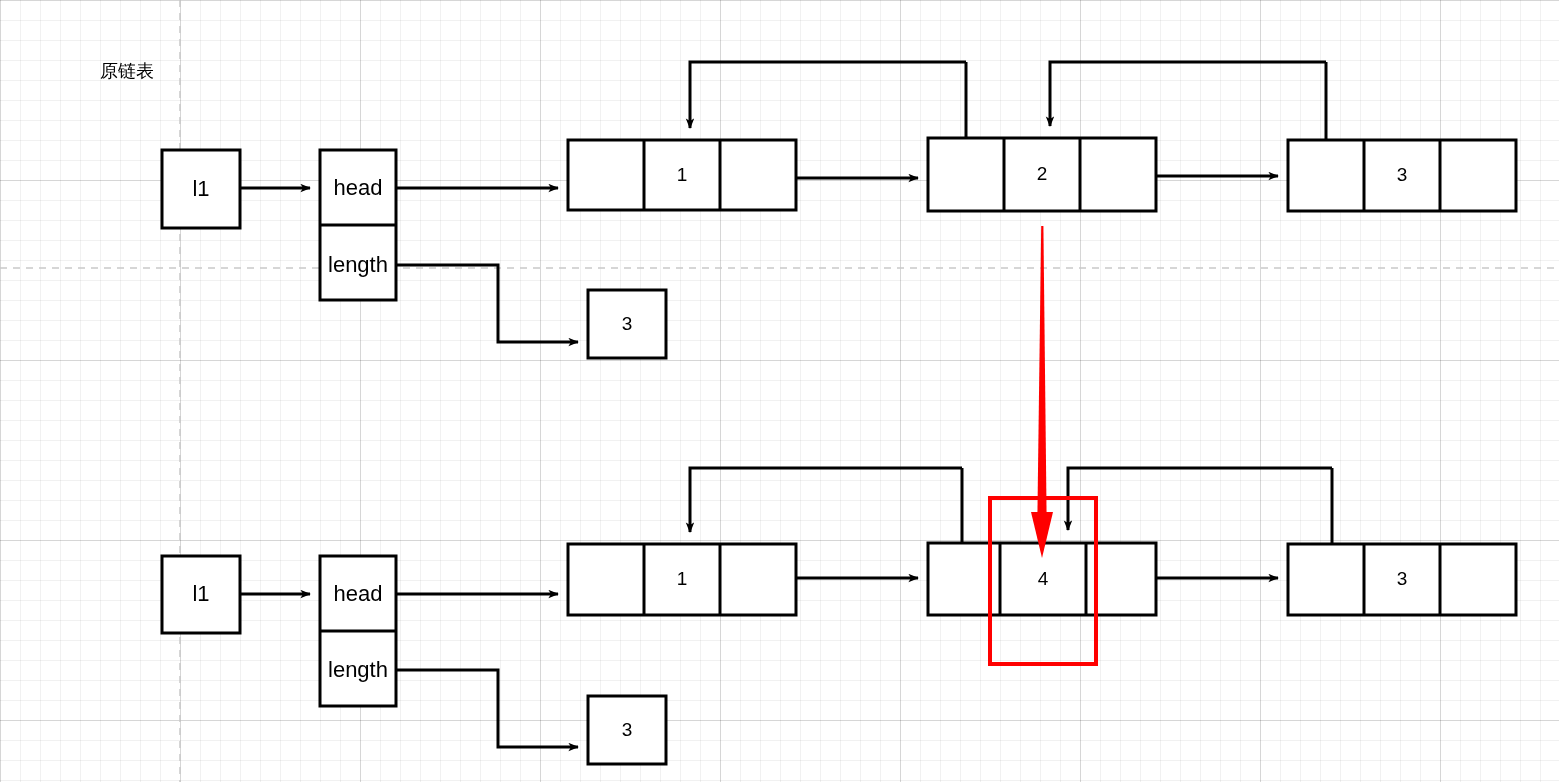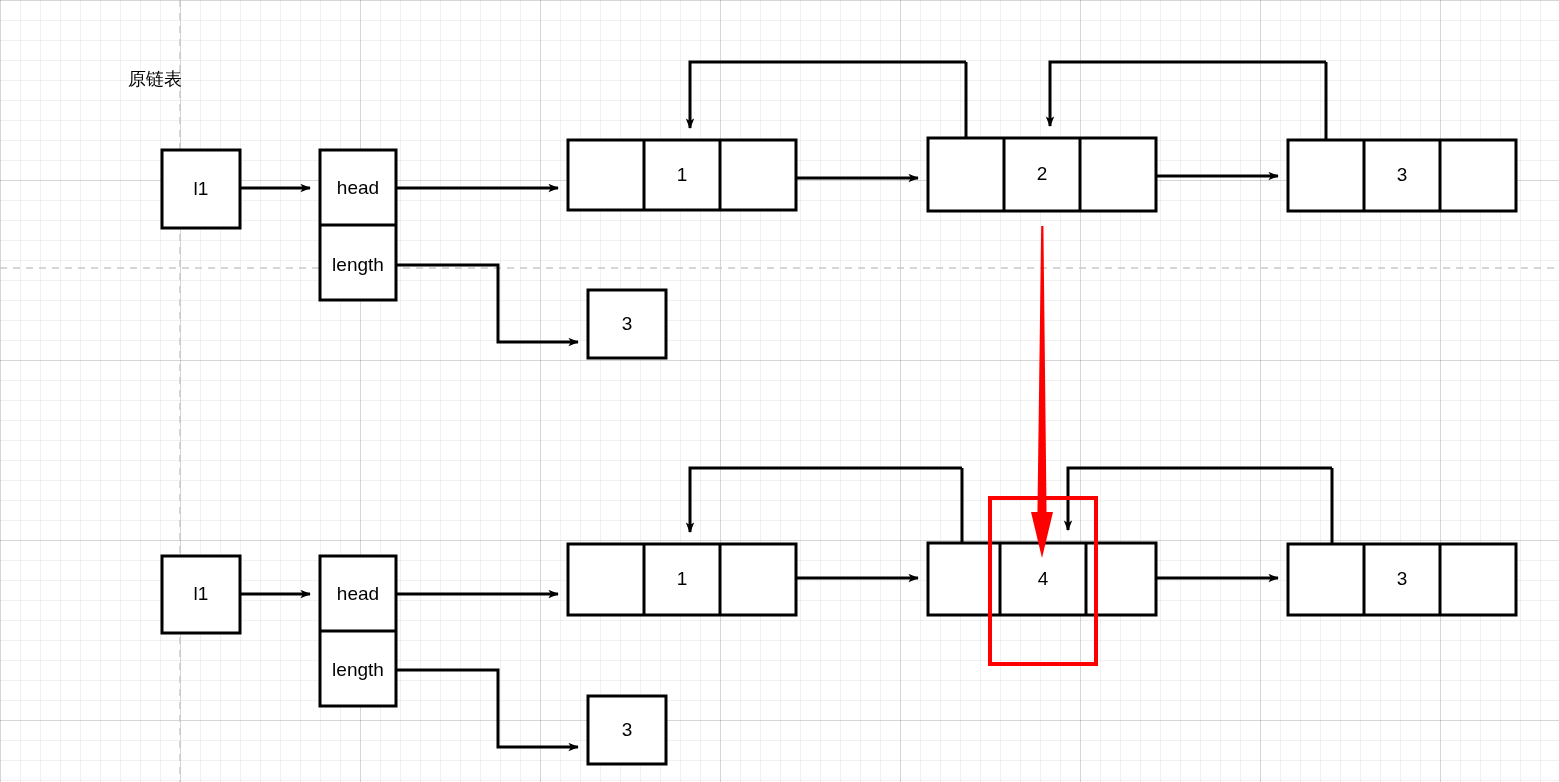--- a/index.html
+++ b/index.html
@@ -49,21 +49,21 @@
     font-family: "Liberation Sans", "DejaVu Sans", sans-serif;
     color: #000000;
     white-space: nowrap;
     pointer-events: none;
   }
   .title-label {
     font-size: 18px;
     line-height: 22px;
   }
   .box-label {
-    font-size: 19px;
+    font-size: 22px;
     line-height: 22px;
     text-align: center;
   }
   .val-label {
     font-size: 19px;
     line-height: 22px;
     text-align: center;
   }
 </style>
 </head>
@@ -156,21 +156,21 @@
 
       <rect x="990" y="498" width="106" height="166" fill="none" stroke="#FF0000" stroke-width="4"></rect>
 
       <g>
         <path d="M1041.2,226 L1043.4,226 L1046.6,516 L1037.4,516 Z" fill="#FF0000"></path>
         <path d="M1031,512 L1053,512 L1042,558 Z" fill="#FF0000"></path>
       </g>
     </g>
   </svg>
 
-  <div class="lbl title-label" style="left:100px; top:68px;margin-left:28px;">原链表</div>
+  <div class="lbl title-label" style="left:100px; top:60px;">原链表</div>
 
   <div class="lbl box-label" style="left:162px; top:178px; width:78px;">l1</div>
   <div class="lbl box-label" style="left:320px; top:177px; width:76px;">head</div>
   <div class="lbl box-label" style="left:320px; top:254px; width:76px;">length</div>
   <div class="lbl val-label" style="left:588px; top:313px; width:78px;">3</div>
   <div class="lbl val-label" style="left:644px; top:164px; width:76px;">1</div>
   <div class="lbl val-label" style="left:1004px; top:163px; width:76px;">2</div>
   <div class="lbl val-label" style="left:1364px; top:164px; width:76px;">3</div>
 
   <div class="lbl box-label" style="left:162px; top:583px; width:78px;">l1</div>

